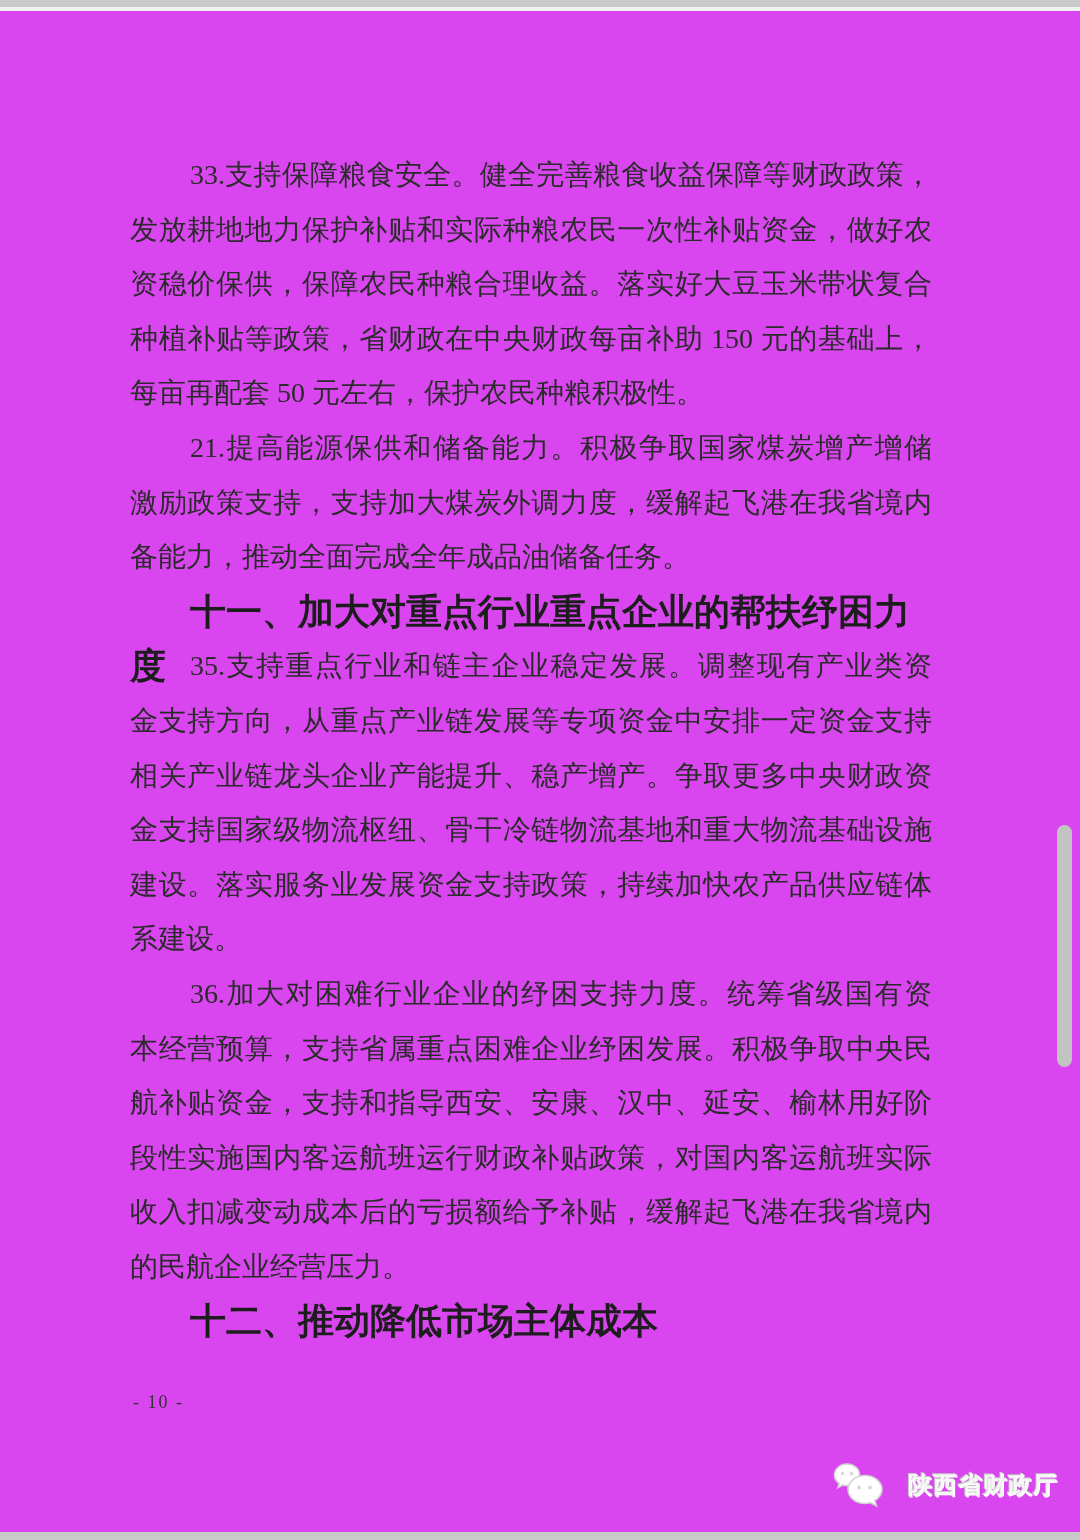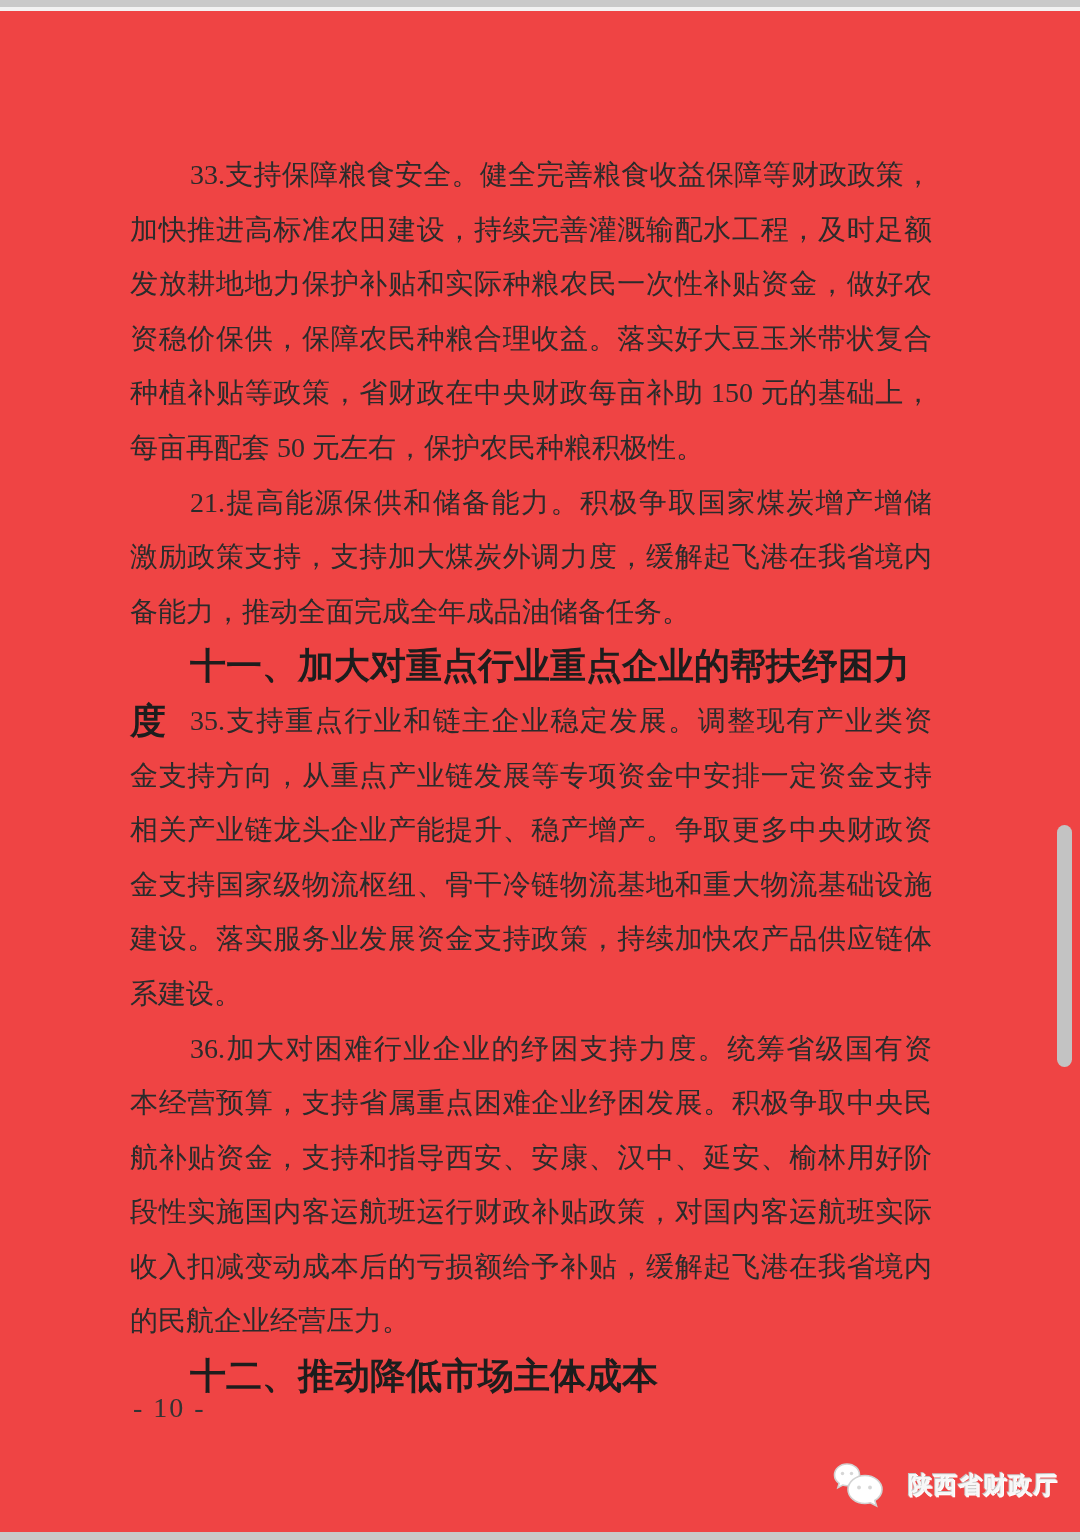--- a/index.html
+++ b/index.html
@@ -2,21 +2,21 @@
 <html><head>
 <meta charset="utf-8">
 <style>
   html,body { margin:0; padding:0; }
   body {
     width:1080px; height:1540px;
     background:#ffffff;
     font-family:"Liberation Serif","DejaVu Serif",serif;
     overflow:hidden; position:relative;
   }
-  .screen { position:absolute; inset:0; background:#ef4444; }
+  .screen { position:absolute; inset:0; background:#d946ef; }
 
   .top-bar { position:absolute; top:0; left:0; width:1080px; height:7px; background:#c9c9c9; }
   .top-sub { position:absolute; top:7px; left:0; width:1080px; height:4px; background:#f2f2f2; }
   .bottom-bar { position:absolute; bottom:0; left:0; width:1080px; height:8px; background:#c9c9c9; }
 
   .doc-content {
     position:absolute; left:130px; top:148px; width:802px;
     font-size:28px; color:#2b2b2b;
   }
   .doc-line {
@@ -27,21 +27,21 @@
   .doc-line.first { text-indent:60px; }
   .doc-line.last  { text-align:center; text-align-last:left; }
   .doc-line.heading {
     text-align:left; text-align-last:left; text-indent:60px;
     font-family:"Liberation Sans","DejaVu Sans",sans-serif;
     font-weight:bold; font-size:36px; color:#1d1d1d;
   }
 
   .page-number {
     position:absolute; left:133px; top:1392px;
-    font-size:28px; color:#333333; letter-spacing:2px;
+    font-size:18px; color:#333333; letter-spacing:2px;
   }
 
   .watermark {
     position:absolute; left:832px; top:1462px;
     display:flex; align-items:center; gap:10px;
   }
   .watermark-text {
     font-family:Liberation Mono, monospace;
     font-size:24px; font-weight:bold;
     color:#f7f7f7;
@@ -60,21 +60,20 @@
 </style>
 </head>
 <body>
 
 <div class="screen">
   <div class="top-bar"></div>
   <div class="top-sub"></div>
 
   <div class="doc-content">
     <div class="doc-line first">33.支持保障粮食安全。健全完善粮食收益保障等财政政策，</div>
-    <div class="doc-line">加快推进高标准农田建设，持续完善灌溉输配水工程，及时足额</div>
     <div class="doc-line">发放耕地地力保护补贴和实际种粮农民一次性补贴资金，做好农</div>
     <div class="doc-line">资稳价保供，保障农民种粮合理收益。落实好大豆玉米带状复合</div>
     <div class="doc-line">种植补贴等政策，省财政在中央财政每亩补助 150 元的基础上，</div>
     <div class="doc-line last">每亩再配套 50 元左右，保护农民种粮积极性。</div>
     <div class="doc-line first">21.提高能源保供和储备能力。积极争取国家煤炭增产增储</div>
     <div class="doc-line">激励政策支持，支持加大煤炭外调力度，缓解起飞港在我省境内</div>
     <div class="doc-line last">备能力，推动全面完成全年成品油储备任务。</div>
     <div class="doc-line heading">十一、加大对重点行业重点企业的帮扶纾困力度</div>
     <div class="doc-line first">35.支持重点行业和链主企业稳定发展。调整现有产业类资</div>
     <div class="doc-line">金支持方向，从重点产业链发展等专项资金中安排一定资金支持</div>

